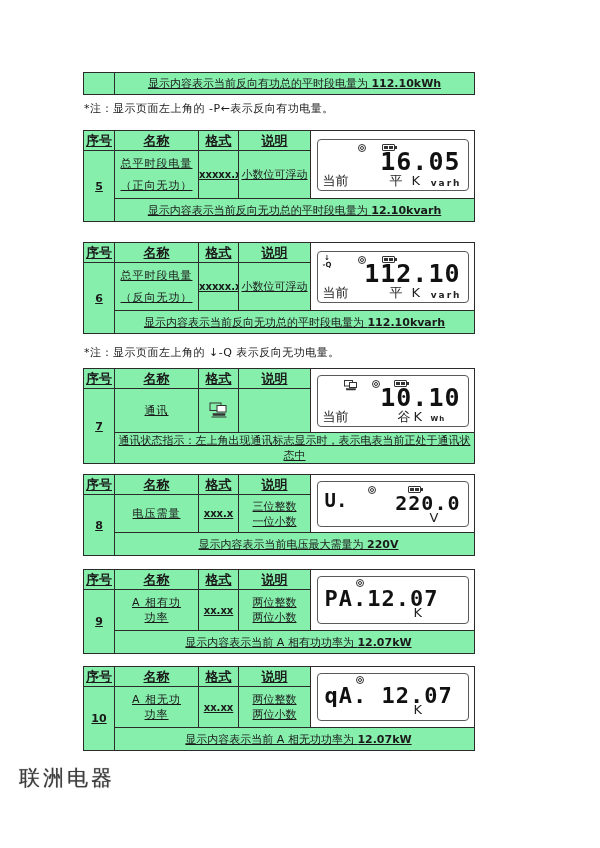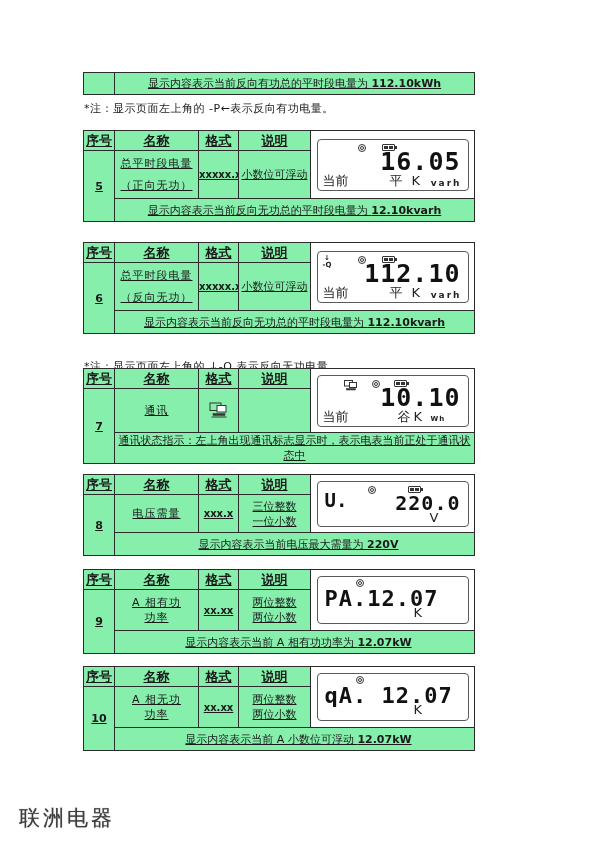--- a/index.html
+++ b/index.html
@@ -180,21 +180,21 @@
             <div>小数位可浮动</div>
           </td>
     </tr>
     <tr class="drow">
       <td colspan="4" class="sum"><span>显示内容表示当前反向无功总的平时段电量为 </span><b>112.10kvarh</b></td>
     </tr>
   </tbody>
     </table>
 </div>
 
-<div class="abs note" style="left:84px;top:359px">*注：显示页面左上角的 ↓-Q 表示反向无功电量。</div>
+<div class="abs note" style="left:84px;top:345px">*注：显示页面左上角的 ↓-Q 表示反向无功电量。</div>
 
 <div class="abs" style="left:83px;top:368px">
   <table class="tbl">
     <colgroup>
         <col style="width:31px">
         <col style="width:84px">
         <col style="width:40px">
         <col style="width:72px">
         <col>
       </colgroup>
@@ -361,19 +361,19 @@
         <div>A 相无功</div>
         <div>功率</div>
       </td>
       <td class="fmtCell">xx.xx</td>
       <td class="descCell">
         <div>两位整数</div>
         <div>两位小数</div>
       </td>
     </tr>
     <tr class="drow">
-      <td colspan="4" class="sum sumLeft"><span>显示内容表示当前 A 小数位可浮动 </span><b>12.07kW</b></td>
-    </tr>
-  </tbody>
-    </table>
-</div>
-
-<div class="abs watermark" style="left:19px;top:804px">联洲电器</div>
+      <td colspan="4" class="sum sumLeft"><span>显示内容表示当前 A 相无功功率为 </span><b>12.07kW</b></td>
+    </tr>
+  </tbody>
+    </table>
+</div>
+
+<div class="abs watermark" style="left:19px;top:764px">联洲电器</div>
 
 </body></html>

